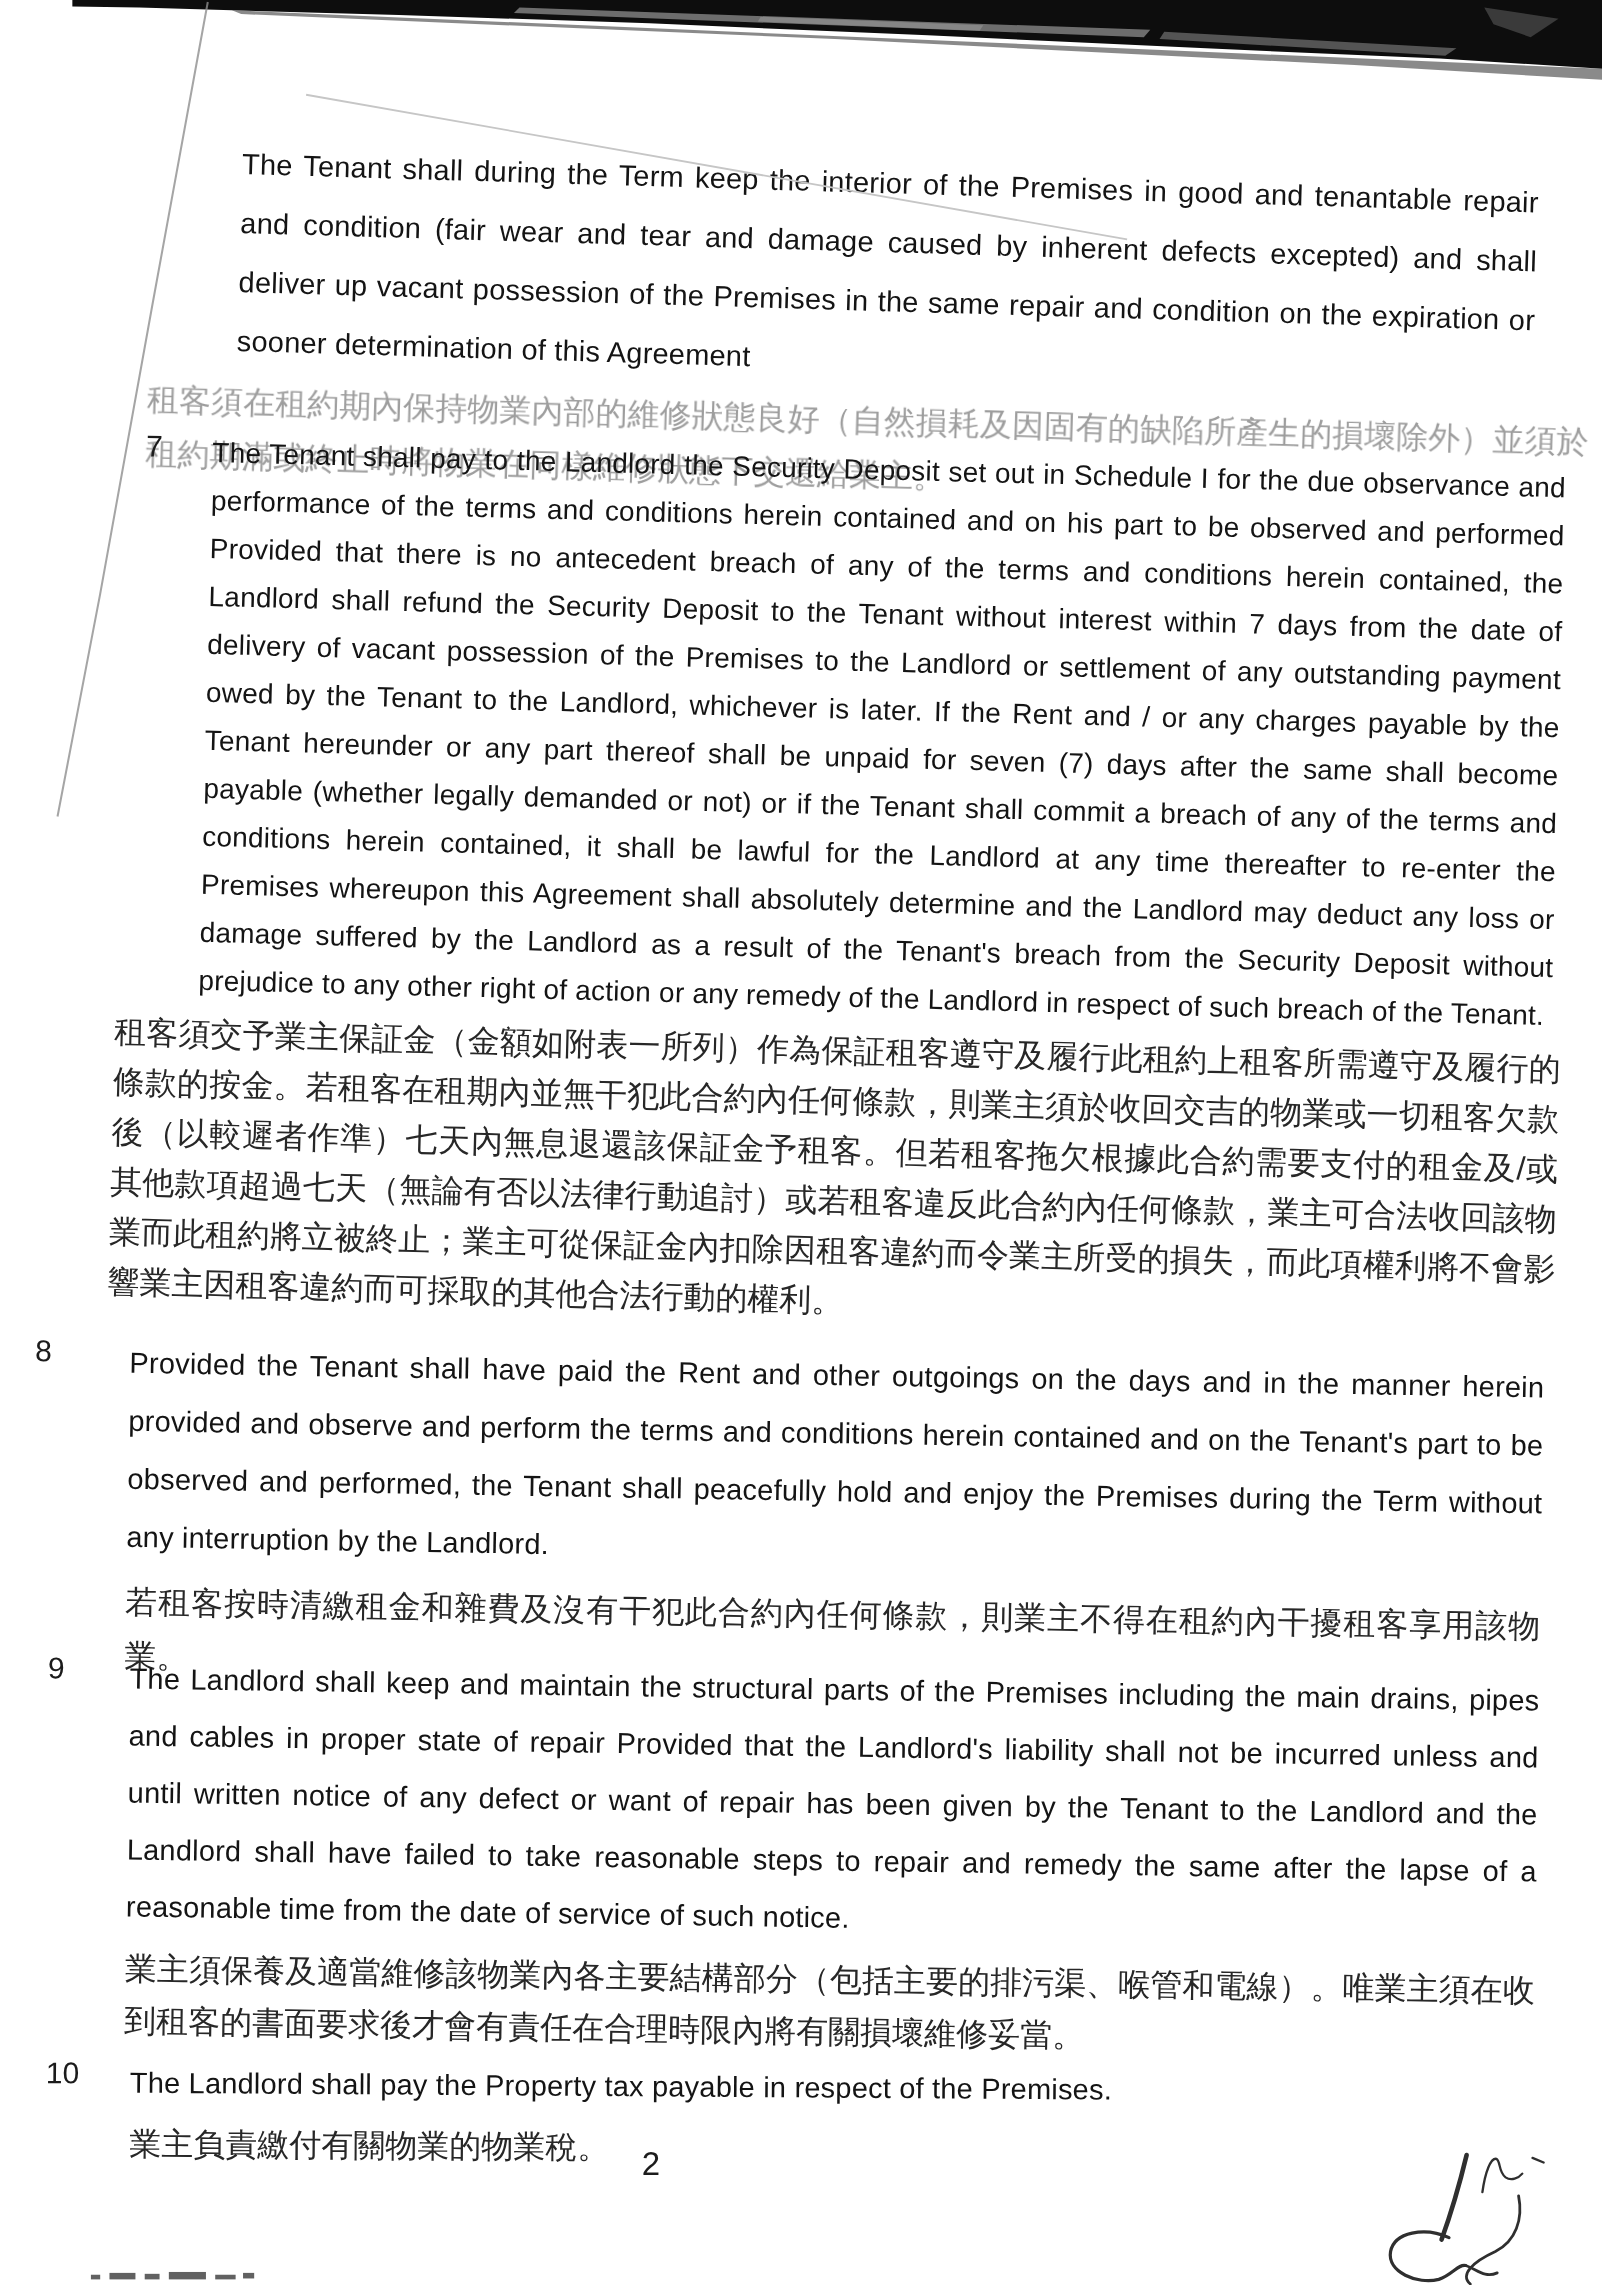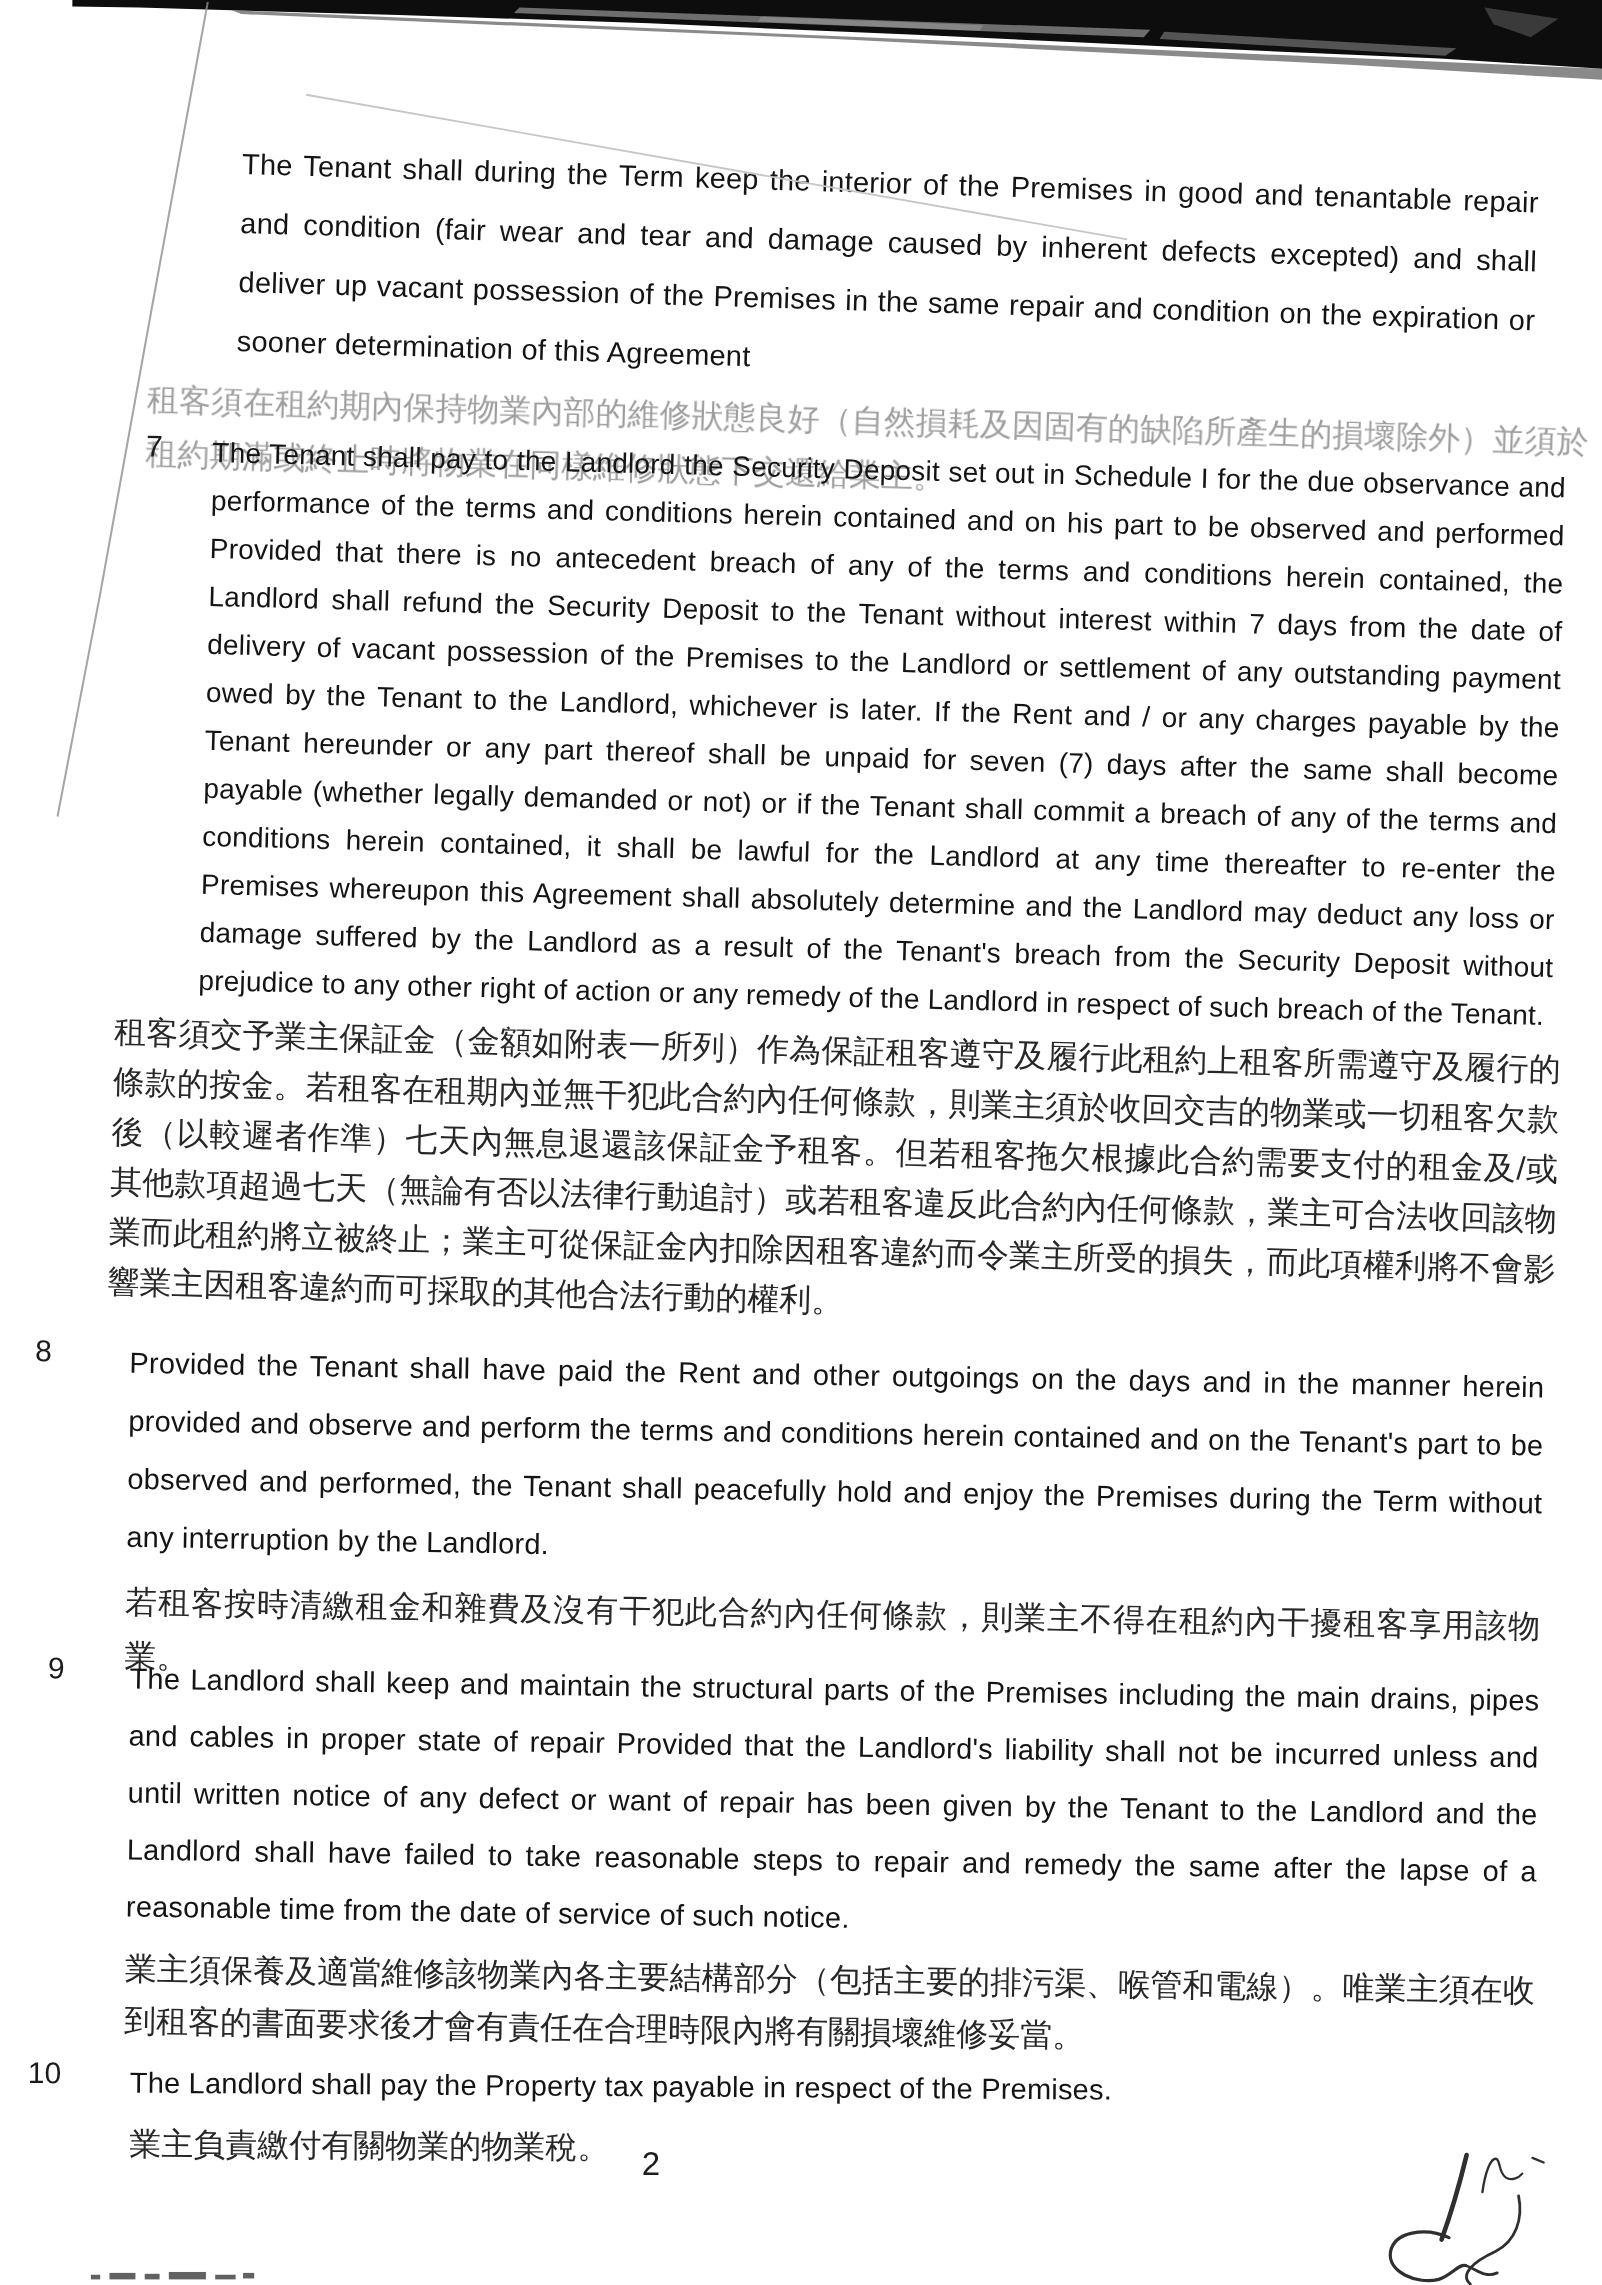--- a/index.html
+++ b/index.html
@@ -53,21 +53,21 @@
   .clause-8 .en { line-height:58px; }
   .clause-8 .zh { margin-top:9.3px; }
   
   .clause-9 { left:39px; top:1649px; width:1501px; transform:rotate(0.9deg); transform-origin:left top; }
   .clause-9 .num { left:9.3px; }
   .clause-9 .clause-body { margin-left:91px; width:1410px; }
   .clause-9 .en { line-height:57px; }
   .clause-9 .zh { margin-top:7.4px; line-height:52px; }
   
   .clause-10 { left:26px; top:2054px; width:1521px; transform:rotate(0.4deg); transform-origin:left top; }
-  .clause-10 .num { left:2px; }
+  .clause-10 .num { left:20px; }
   .clause-10 .clause-body { margin-left:104px; width:1410px; }
   .clause-10 .en { line-height:56px; text-align:left; }
   .clause-10 .zh { margin-top:5.6px; text-align:left; }
   .page-number {
     position:absolute; left:623px; top:2145px; width:56px;
     text-align:center; font-size:33px; color:#1c1c1c; z-index:2;
   }
 </style>
 </head>
 <body>

